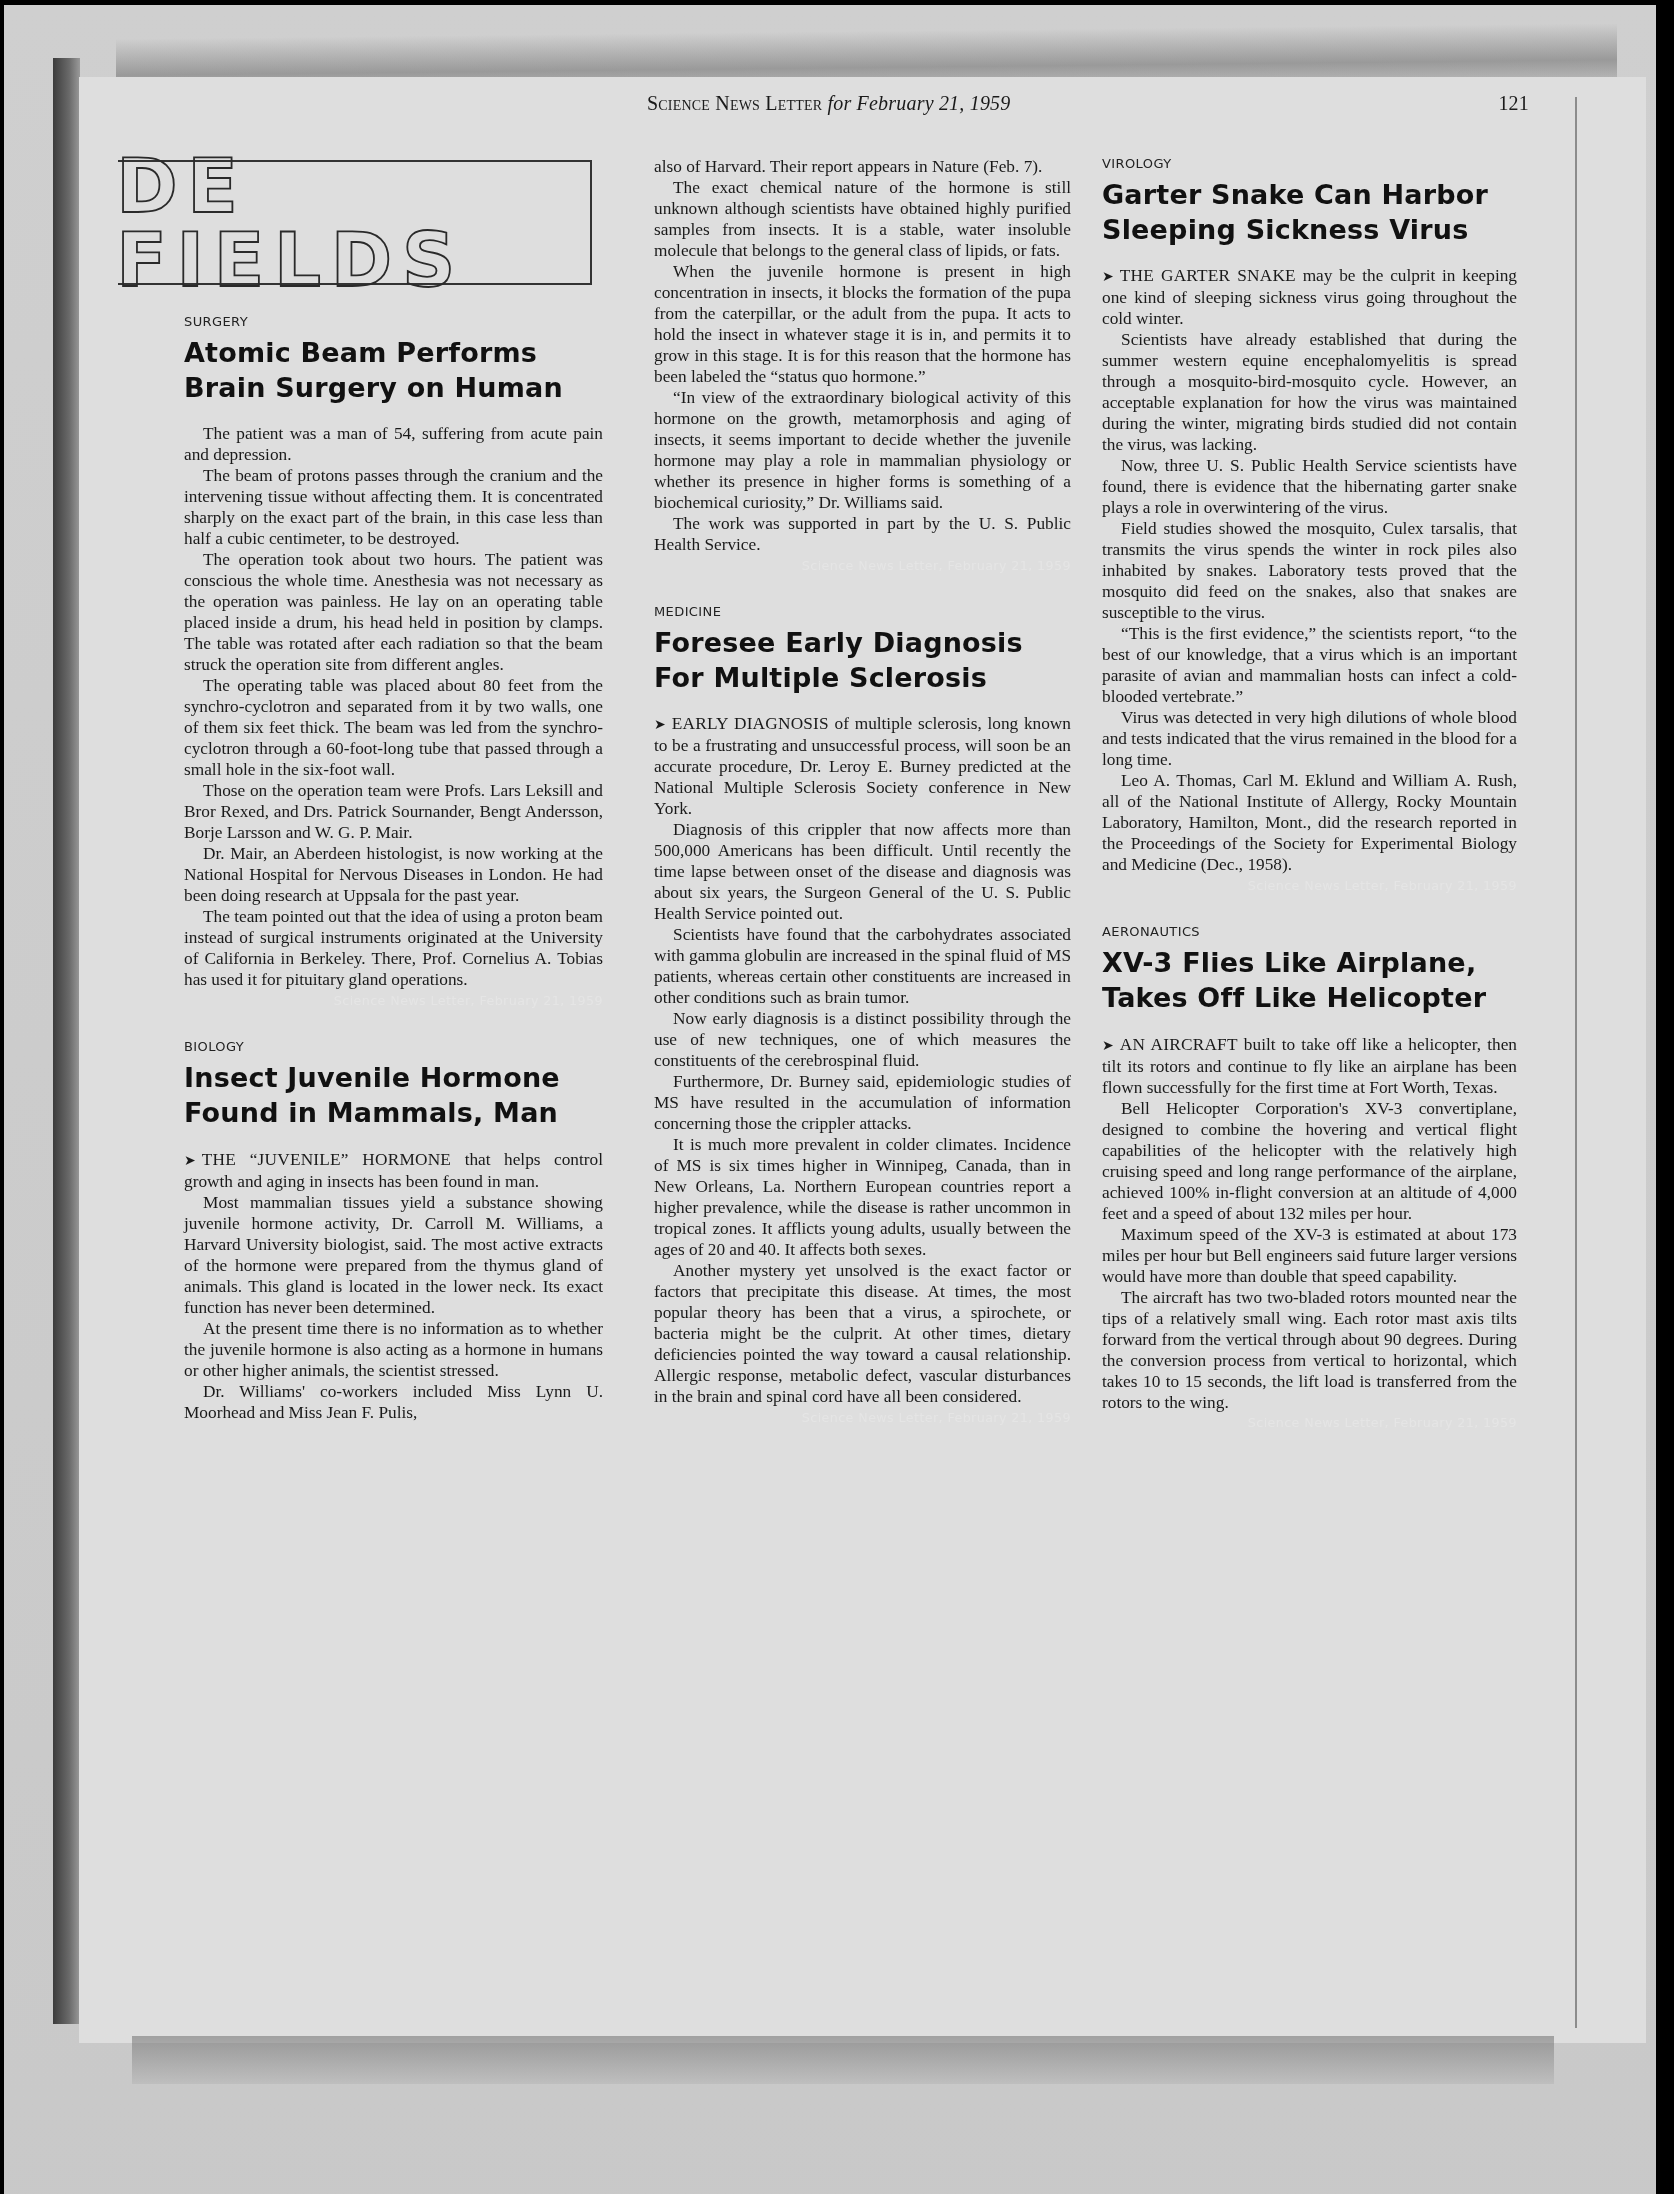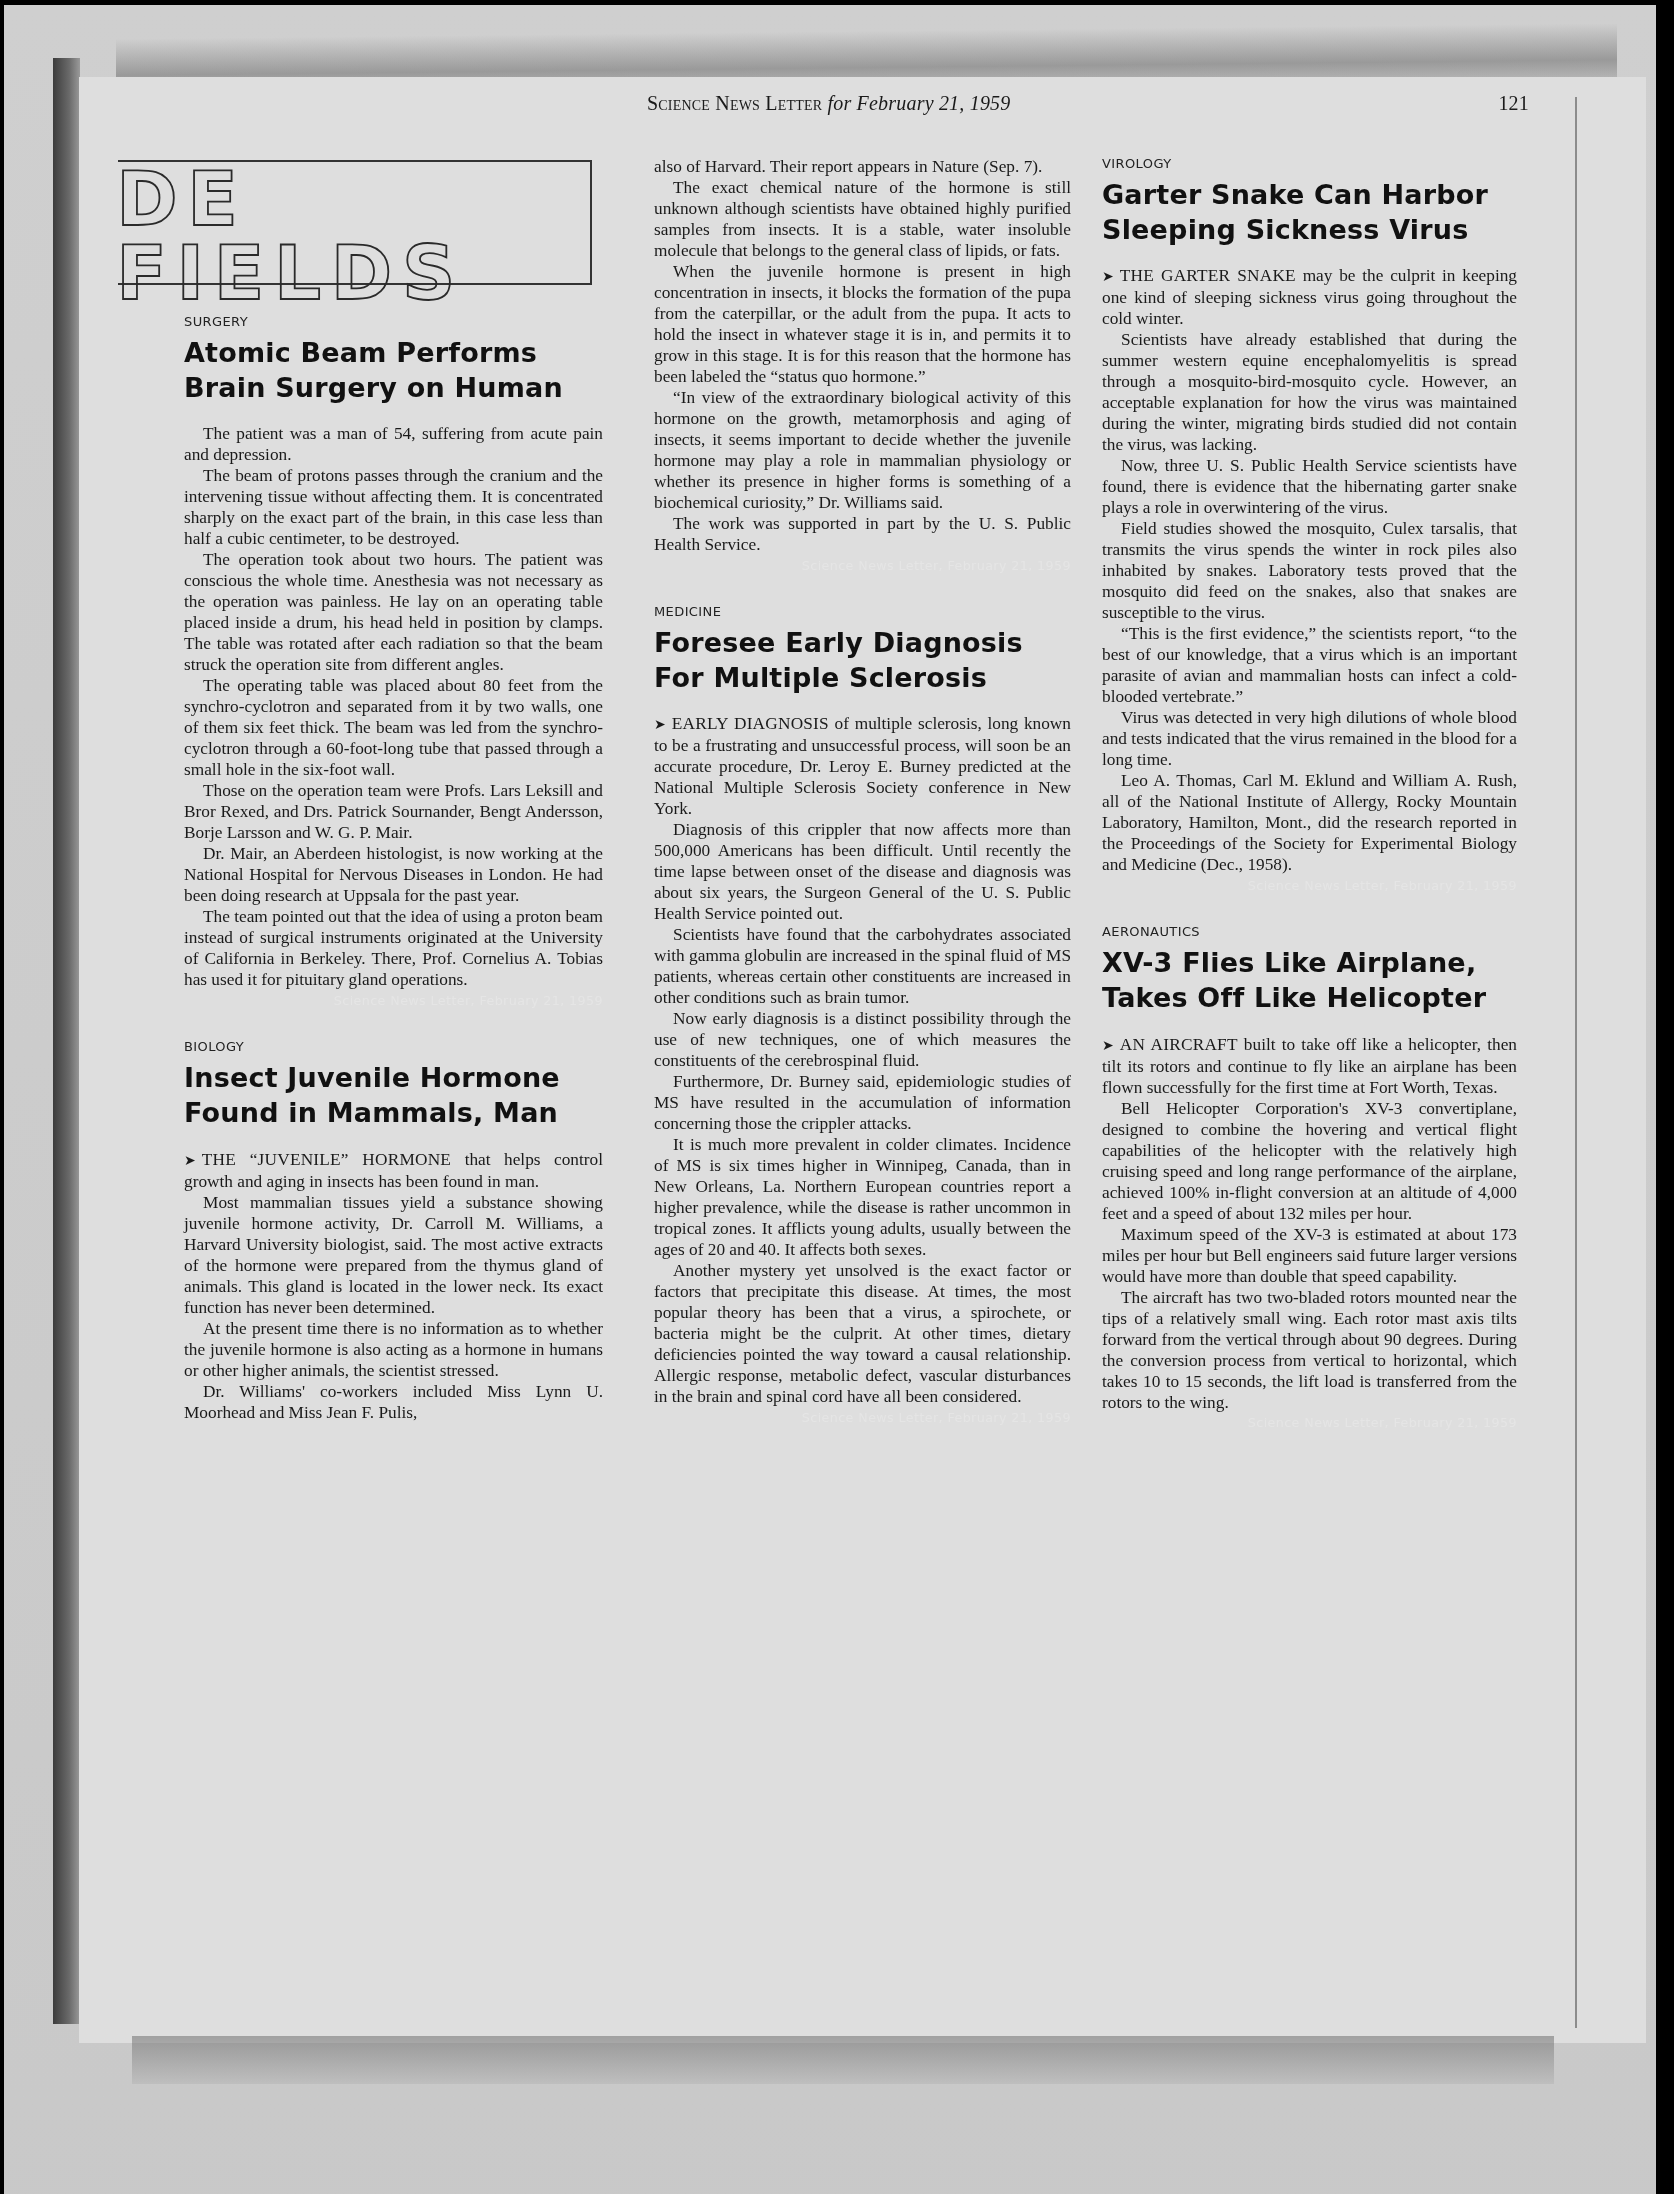--- a/index.html
+++ b/index.html
@@ -40,21 +40,21 @@
   .running-head i { font-style:italic; }
 
   .col { position:absolute; top:145px; }
   .col-left { left:184px; width:419px; }
   .col-mid { left:654px; width:417px; top:156px; }
   .col-right { left:1102px; width:415px; top:156px; }
 
   .banner {
     position:absolute; left:118px; top:160px; width:474px; height:125px;
     border-top:2.6px double #333; border-bottom:2.6px double #333; border-right:2.6px double #333;
-    box-sizing:border-box; display:flex; 
+    box-sizing:border-box; display:flex; align-items:center;
   }
   .banner-text {
     font-family:"DejaVu Sans", sans-serif; font-size:74px; font-weight:bold; letter-spacing:9.7px;
     color:transparent; -webkit-text-stroke:1.8px #2a2a2a; margin-left:-1.8px; line-height:1;
   }
 
   .article { margin-bottom:31px; }
   .kicker {
     font-family:"DejaVu Sans", sans-serif; font-size:13px; letter-spacing:0.4px; color:#222;
     text-transform:uppercase; margin-bottom:6.1px;
@@ -118,21 +118,21 @@
     <h2 class="headline">Insect Juvenile Hormone Found in Mammals, Man</h2>
     <p class="lead"><span class="arrow">➤</span><span class="caps">THE “JUVENILE” HORMONE</span><span> that helps control growth and aging in insects has been found in man.</span></p>
     <p>Most mammalian tissues yield a substance showing juvenile hormone activity, Dr. Carroll M. Williams, a Harvard University biologist, said. The most active extracts of the hormone were prepared from the thymus gland of animals. This gland is located in the lower neck. Its exact function has never been determined.</p>
     <p>At the present time there is no information as to whether the juvenile hormone is also acting as a hormone in humans or other higher animals, the scientist stressed.</p>
     <p>Dr. Williams' co-workers included Miss Lynn U. Moorhead and Miss Jean F. Pulis,</p>
   </div>
 </div>
 
 <div class="col col-mid">
   <div class="article">
-    <p class="lead">also of Harvard. Their report appears in Nature (Sep. 7).</p>
+    <p class="lead">also of Harvard. Their report appears in Nature (Feb. 7).</p>
     <p>The exact chemical nature of the hormone is still unknown although scientists have obtained highly purified samples from insects. It is a stable, water insoluble molecule that belongs to the general class of lipids, or fats.</p>
     <p>When the juvenile hormone is present in high concentration in insects, it blocks the formation of the pupa from the caterpillar, or the adult from the pupa. It acts to hold the insect in whatever stage it is in, and permits it to grow in this stage. It is for this reason that the hormone has been labeled the “status quo hormone.”</p>
     <p>“In view of the extraordinary biological activity of this hormone on the growth, metamorphosis and aging of insects, it seems important to decide whether the juvenile hormone may play a role in mammalian physiology or whether its presence in higher forms is something of a biochemical curiosity,” Dr. Williams said.</p>
     <p>The work was supported in part by the U. S. Public Health Service.</p>
     <div class="credit">Science News Letter, February 21, 1959</div>
   </div>
 
   <div class="article">
     <div class="kicker">MEDICINE</div>
     <h2 class="headline">Foresee Early Diagnosis For Multiple Sclerosis</h2>

